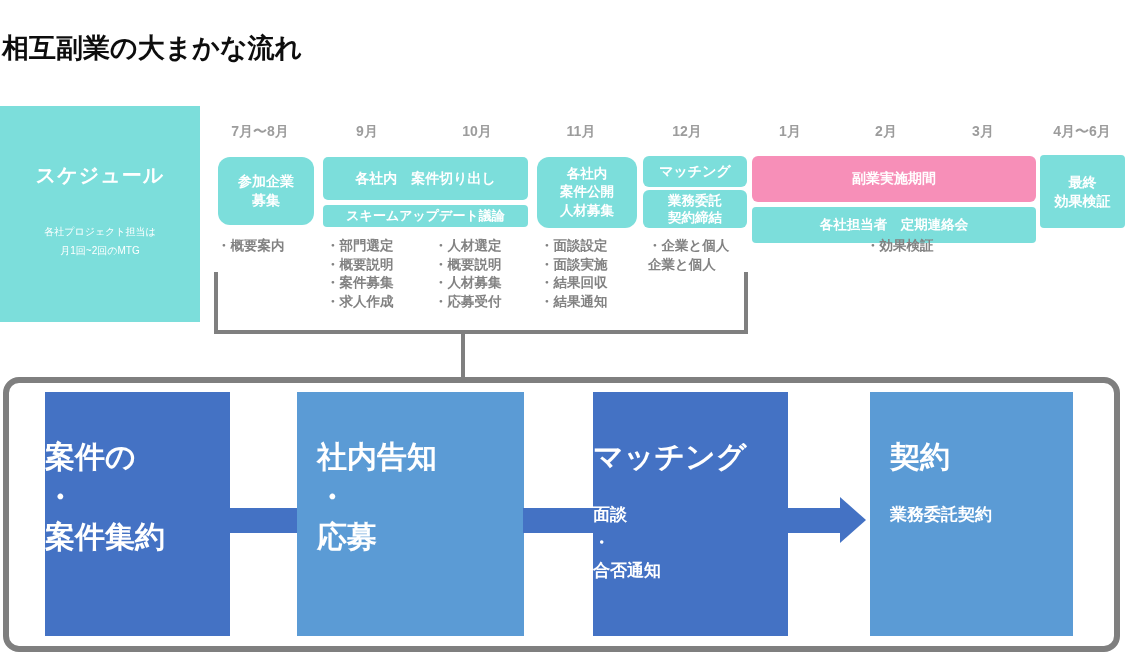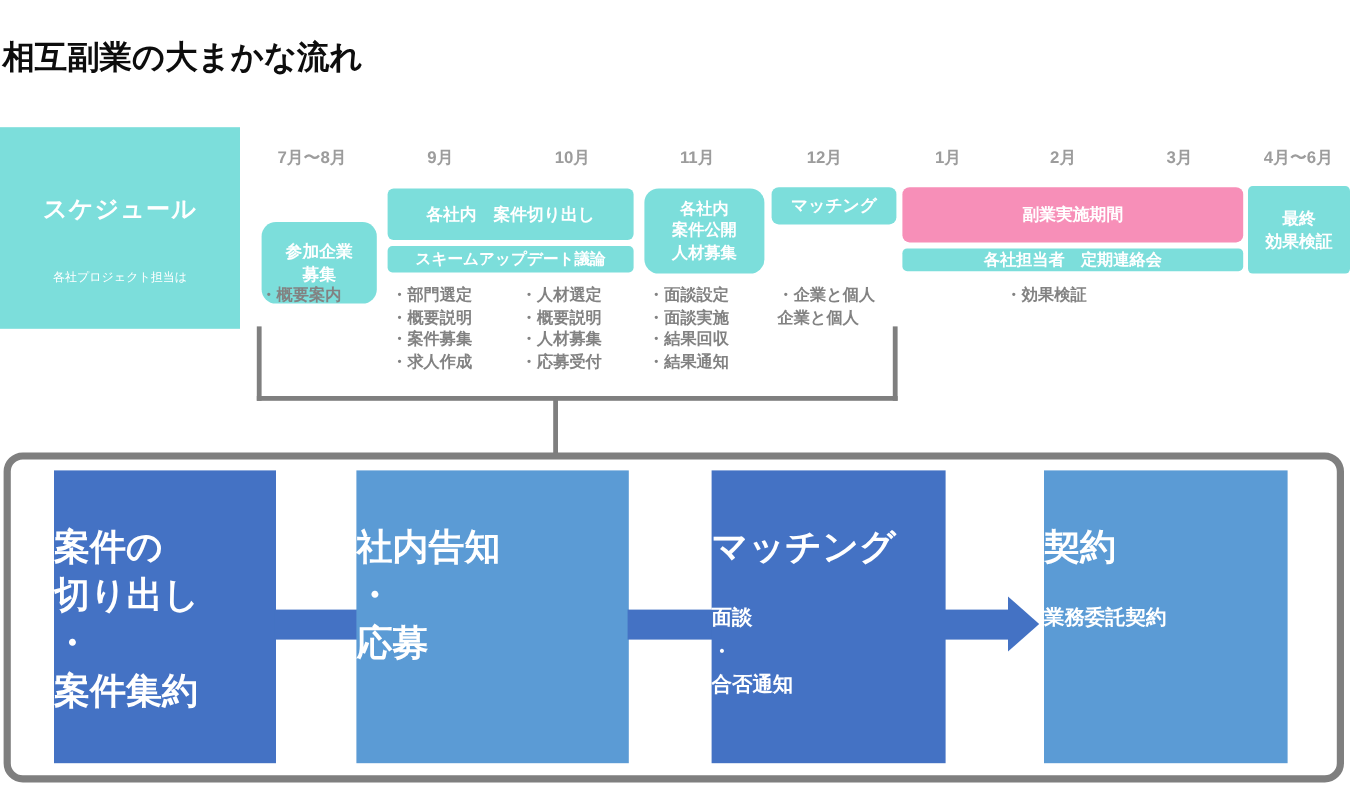--- a/index.html
+++ b/index.html
@@ -11,21 +11,21 @@
     --month:#9C9C9C;
     --bullet:#828282;
   }
   *{margin:0;padding:0;box-sizing:border-box;}
   body{background:#fff;font-family:"Liberation Sans",sans-serif;}
   .page{position:relative;width:1127px;height:656px;background:#fff;overflow:hidden;}
 
   .title{position:absolute;left:2px;top:31px;font-size:27px;line-height:34px;font-weight:bold;color:#0d0d0d;white-space:nowrap;}
 
   
-  .sched{position:absolute;left:0;top:106px;width:200px;height:168px;background:var(--teal);color:#fff;text-align:center;padding-top:56px;}
+  .sched{position:absolute;left:0;top:106px;width:200px;height:216px;background:var(--teal);color:#fff;text-align:center;padding-top:56px;}
   .sched-title{font-size:20px;line-height:26px;font-weight:bold;letter-spacing:1px;}
   .sched-note{margin-top:34px;font-size:10px;line-height:19px;}
 
   
   .month{position:absolute;top:123px;transform:translateX(-50%);font-size:14px;font-weight:bold;color:var(--month);white-space:nowrap;}
 
   
   .tlbox{position:absolute;display:flex;flex-direction:column;align-items:center;justify-content:center;text-align:center;color:#fff;font-weight:bold;background:var(--teal);white-space:nowrap;}
   .tlbox.pink{background:var(--pink);}
 
@@ -34,51 +34,52 @@
 
   
   .gline{position:absolute;background:var(--frame);}
 
   
   .flow-frame{position:absolute;left:3px;top:377px;width:1117px;height:275px;border:6px solid var(--frame);border-radius:16px;background:transparent;}
   .step{position:absolute;top:392px;height:244px;color:#fff;text-align:left;padding-top:45px;}
   .step .big{font-size:30px;line-height:40px;font-weight:bold;}
   .step .small{margin-top:24px;font-size:17px;line-height:28px;font-weight:bold;}
   .step.dark{background:var(--dblue);}
-  .step.light{background:var(--lblue);}
+  .step.light{background:var(--lblue);padding-left:20px;}
 
   .connector{position:absolute;top:508px;height:25px;background:var(--dblue);}
   .arrow-shaft{position:absolute;left:787px;top:508px;width:53px;height:25px;background:var(--dblue);}
   .arrow-head{position:absolute;left:840px;top:497px;width:0;height:0;border-top:23px solid transparent;border-bottom:23px solid transparent;border-left:26px solid var(--dblue);}
 </style>
 </head>
 <body>
 
 <div class="page">
 
   <h1 class="title">相互副業の大まかな流れ</h1>
 
   <div class="sched">
     <div class="sched-title">スケジュール</div>
     <div class="sched-note">
       <div>各社プロジェクト担当は</div>
+      <div>月1回~2回のMTG</div>
     </div>
   </div>
 
   <div class="month" style="left:260px">7月〜8月</div>
   <div class="month" style="left:367px">9月</div>
   <div class="month" style="left:477px">10月</div>
   <div class="month" style="left:581px">11月</div>
   <div class="month" style="left:687px">12月</div>
   <div class="month" style="left:790px">1月</div>
   <div class="month" style="left:886px">2月</div>
   <div class="month" style="left:983px">3月</div>
   <div class="month" style="left:1082px">4月〜6月</div>
 
-  <div class="tlbox" style="left:218px;top:157px;width:96px;height:68px;border-radius:12px;font-size:14px;line-height:19px;margin-top:28px;">
+  <div class="tlbox" style="left:218px;top:157px;width:96px;height:68px;border-radius:12px;font-size:14px;line-height:19px;">
     <div>参加企業</div>
     <div>募集</div>
   </div>
 
   <div class="tlbox" style="left:323px;top:157px;width:205px;height:43px;border-radius:5px;font-size:14px;align-items:center;">
     <div>各社内　案件切り出し</div>
   </div>
 
   <div class="tlbox" style="left:323px;top:205px;width:205px;height:22px;border-radius:4px;font-size:13px;justify-content:center;">
     <div>スキームアップデート議論</div>
@@ -87,26 +88,30 @@
   <div class="tlbox" style="left:537px;top:157px;width:100px;height:71px;border-radius:12px;font-size:13.5px;line-height:18.5px;">
     <div>各社内</div>
     <div>案件公開</div>
     <div>人材募集</div>
   </div>
 
   <div class="tlbox" style="left:643px;top:156px;width:104px;height:31px;border-radius:6px;font-size:14px;">
     <div>マッチング</div>
   </div>
 
+  <div class="tlbox" style="left:643px;top:190px;width:104px;height:38px;border-radius:6px;font-size:13.5px;line-height:17px;">
+    <div>業務委託</div>
+    <div>契約締結</div>
+  </div>
 
   <div class="tlbox pink" style="left:752px;top:156px;width:284px;height:46px;border-radius:6px;font-size:14px;">
     <div>副業実施期間</div>
   </div>
 
-  <div class="tlbox" style="left:752px;top:207px;width:284px;height:19px;border-radius:4px;font-size:13.5px;">
+  <div class="tlbox" style="left:752px;top:207px;width:284px;height:36px;border-radius:4px;font-size:13.5px;">
     <div>各社担当者　定期連絡会</div>
   </div>
 
   <div class="tlbox" style="left:1040px;top:155px;width:85px;height:73px;border-radius:4px;font-size:14px;line-height:19px;">
     <div>最終</div>
     <div>効果検証</div>
   </div>
 
   <div class="bullets" style="left:217px">
     <div>・概要案内</div>
@@ -126,35 +131,34 @@
   <div class="bullets" style="left:540px">
     <div>・面談設定</div>
     <div>・面談実施</div>
     <div>・結果回収</div>
     <div>・結果通知</div>
   </div>
   <div class="bullets" style="left:648px">
     <div>・企業と個人</div>
     <div>企業と個人</div>
   </div>
-  <div class="bullets" style="left:838px">
+  <div class="bullets" style="left:866px">
     <div>・効果検証</div>
   </div>
 
   <div class="gline" style="left:214px;top:272px;width:4px;height:62px;"></div>
   <div class="gline" style="left:214px;top:330px;width:534px;height:4px;"></div>
   <div class="gline" style="left:744px;top:272px;width:4px;height:62px;"></div>
   <div class="gline" style="left:461px;top:332px;width:4px;height:47px;"></div>
 
   <div class="flow-frame"></div>
 
   <div class="step dark" style="left:45px;width:185px;">
     <div class="big">
       <div>案件の</div>
-      <div>切り出し</div>
       <div>・</div>
       <div>案件集約</div>
     </div>
   </div>
 
   <div class="connector" style="left:229px;width:69px;"></div>
 
   <div class="step light" style="left:297px;width:227px;">
     <div class="big">
       <div>社内告知</div>

